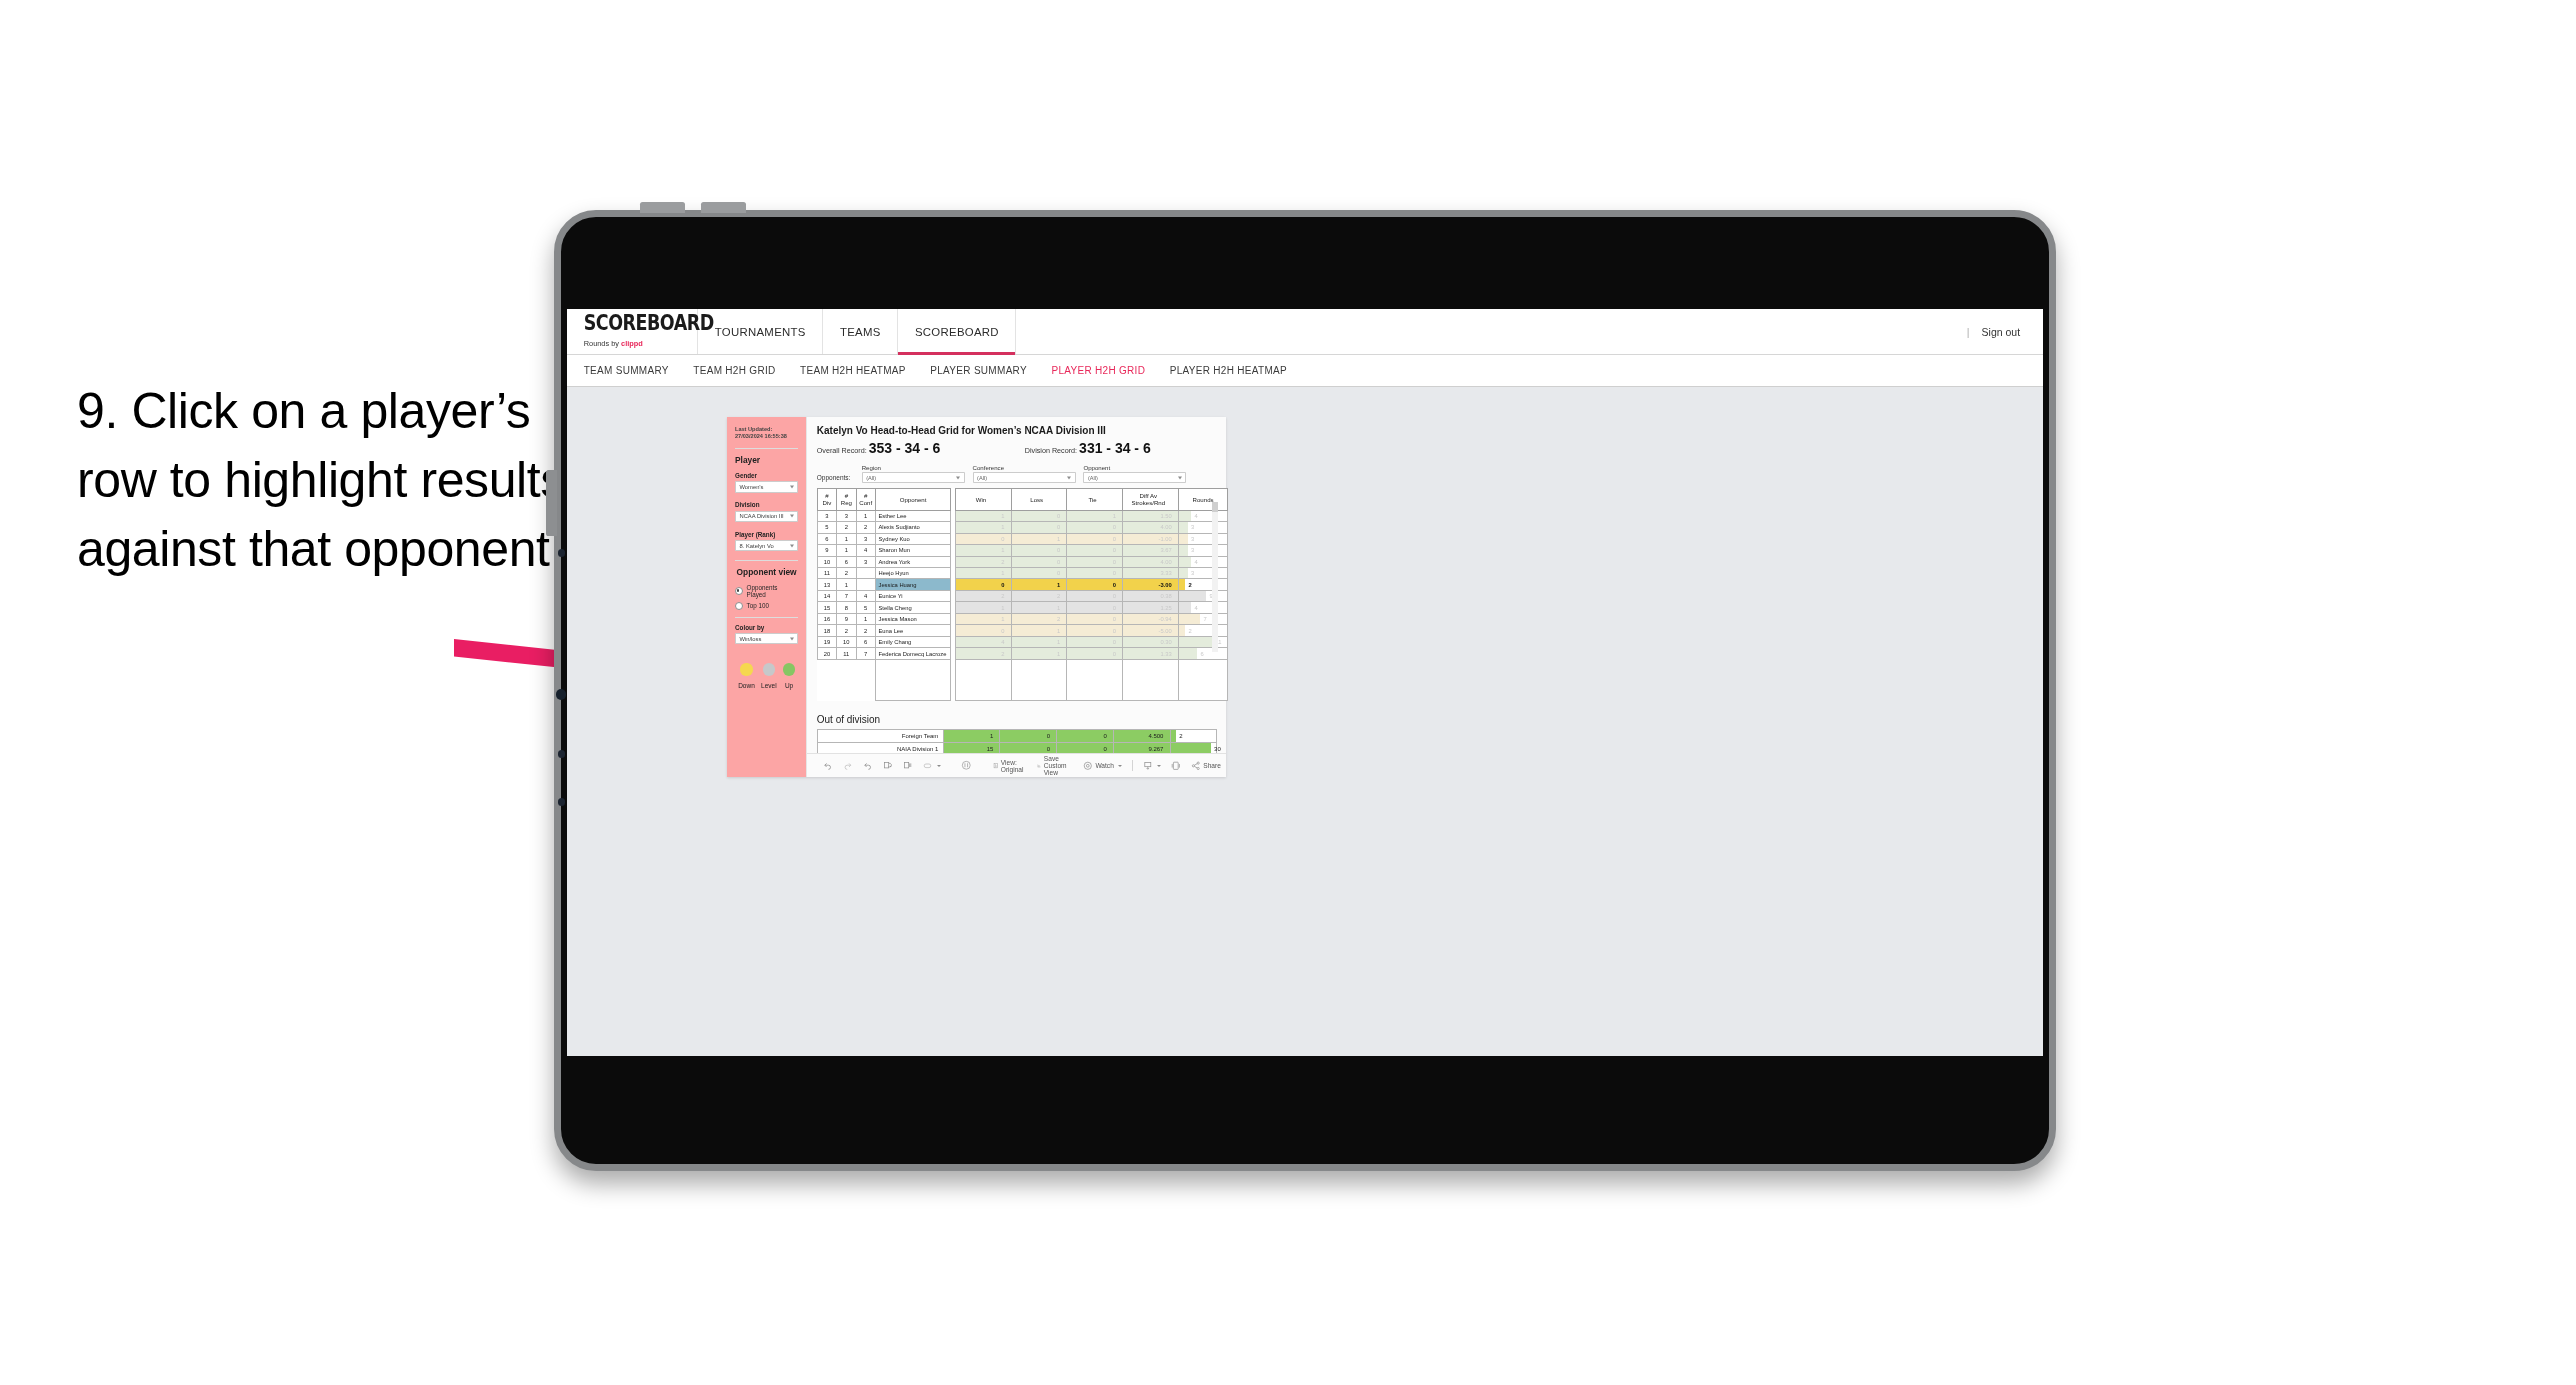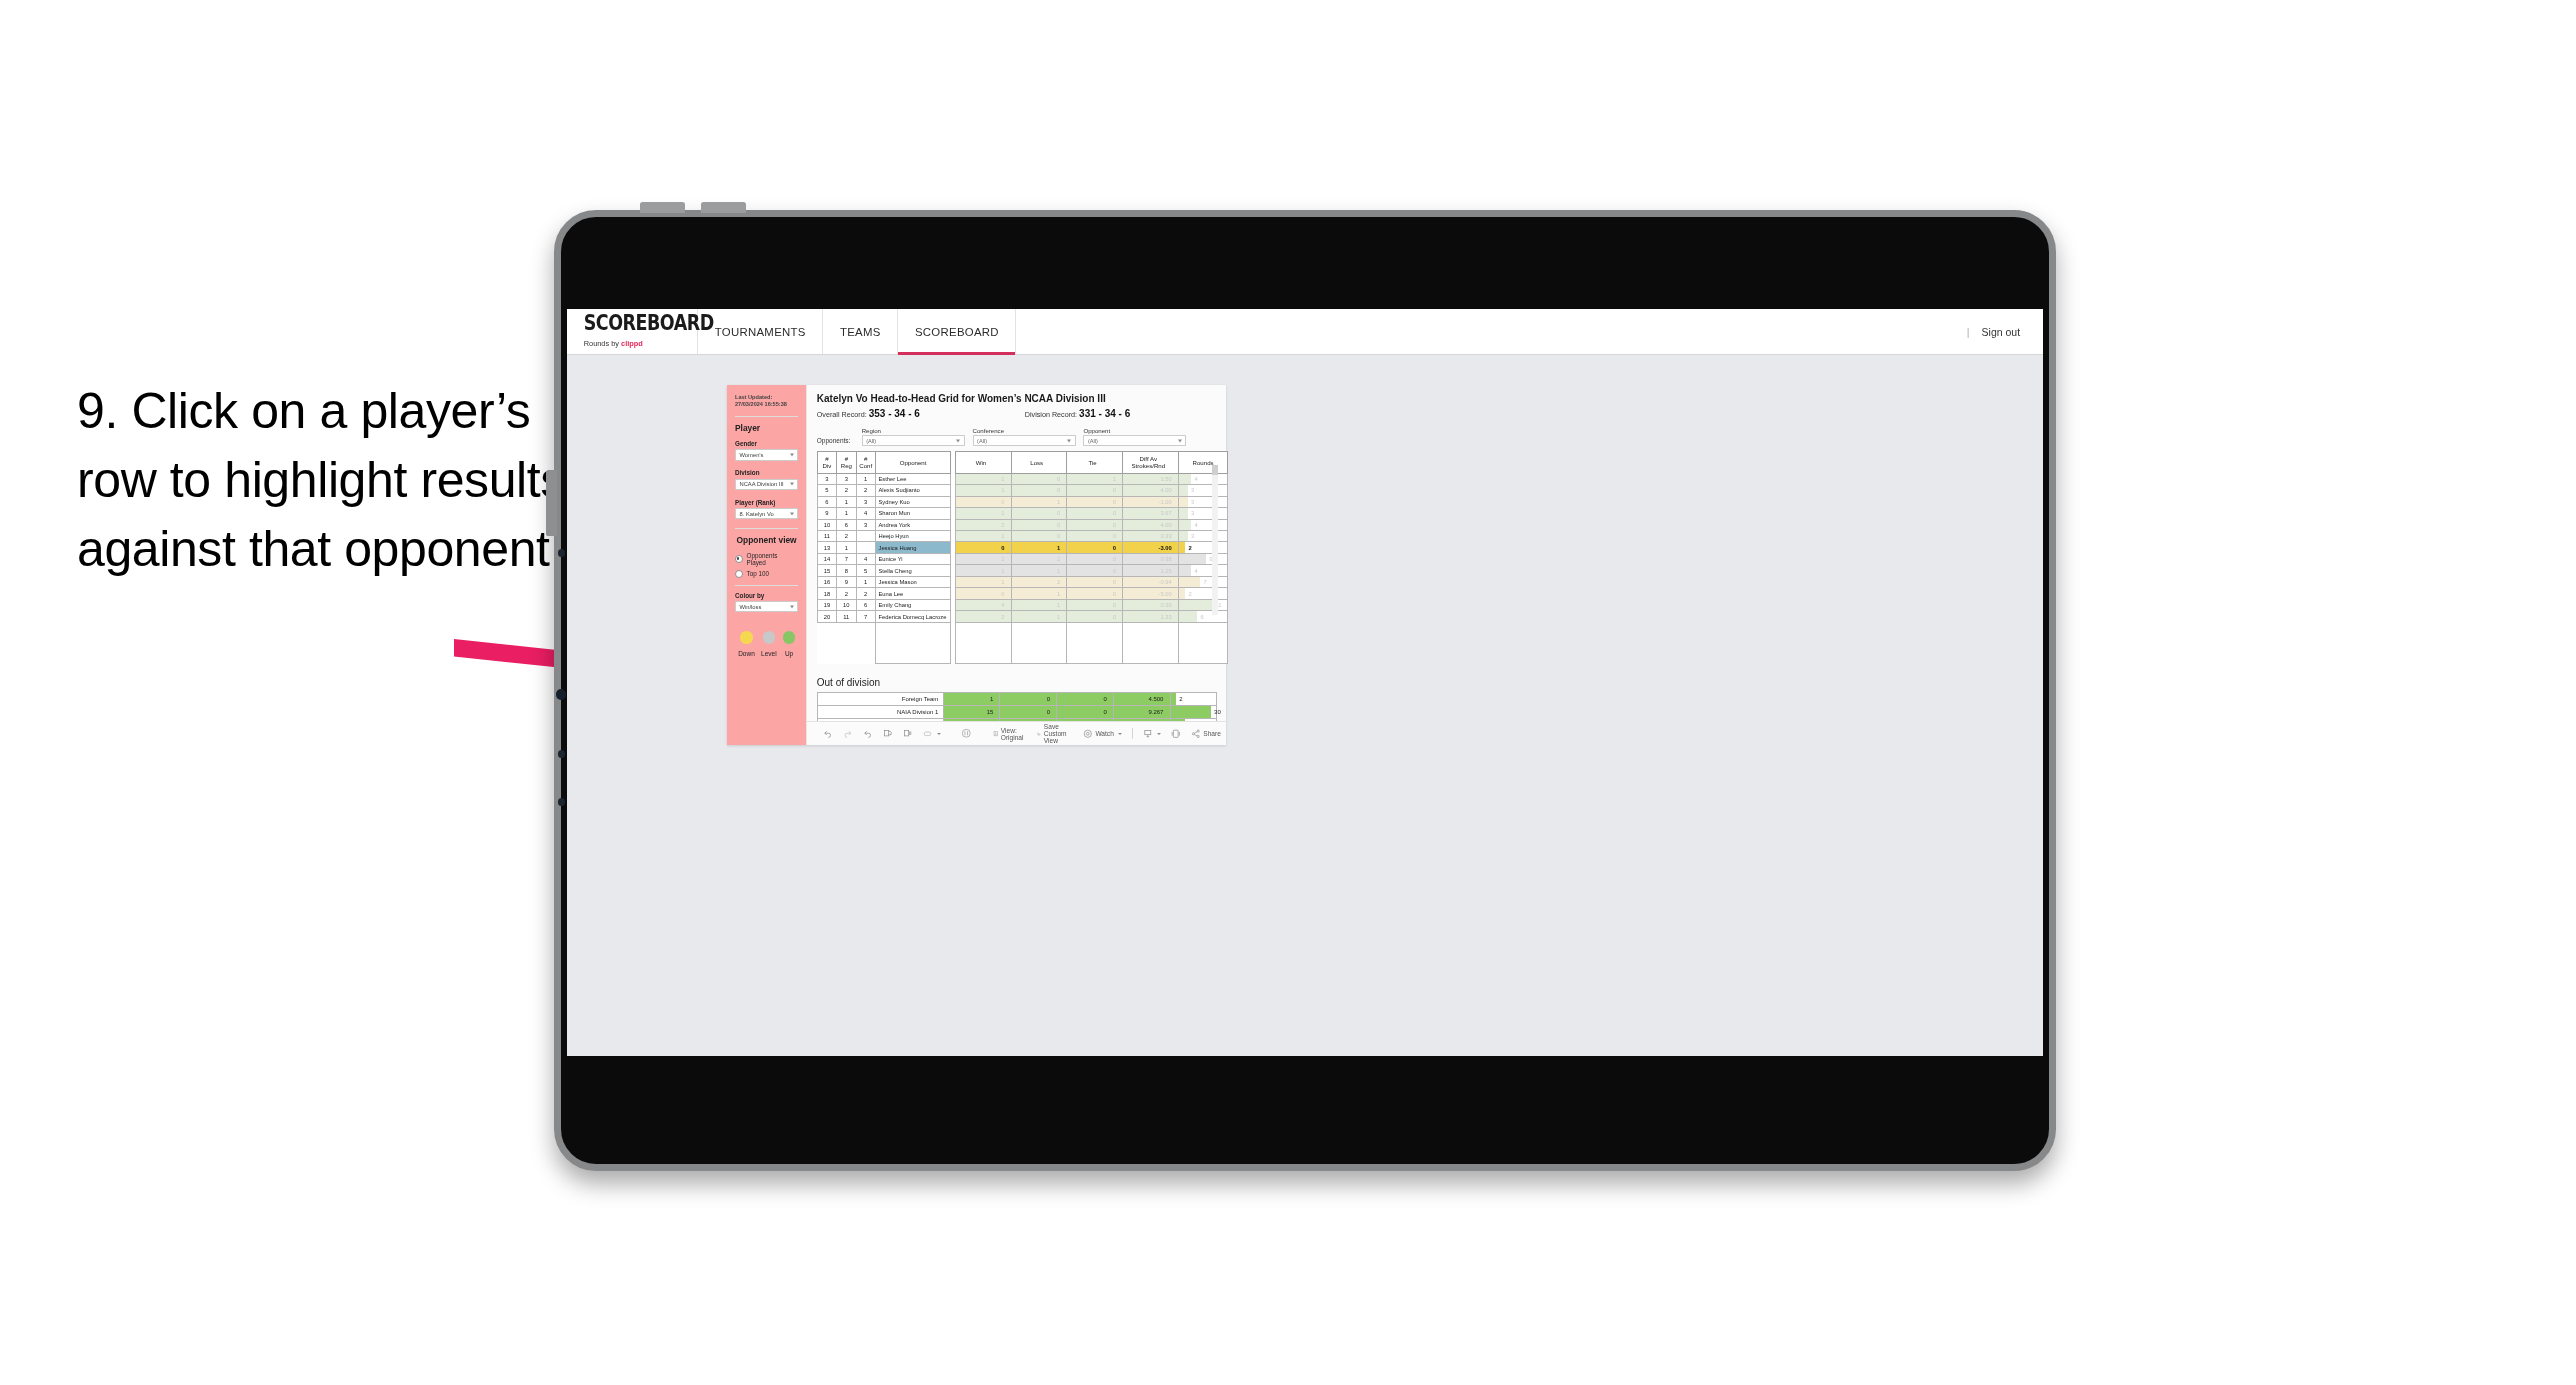--- a/index.html
+++ b/index.html
@@ -87,21 +87,21 @@
   #legend{display:flex;justify-content:space-around;margin-top:19px;}
   .legend-col{display:flex;flex-direction:column;align-items:center;gap:6.1px;}
   .legend-dot{width:12.2px;height:12.2px;border-radius:50%;}
   .legend-label{font-size:6.5px;color:#222;}
 
   
   #vizmain{flex:1;padding:7.9px 9.6px 0 9.6px;box-sizing:border-box;position:relative;background:#fbfbfb;}
   #viz-title{font-size:10px;font-weight:bold;color:#1a1a1a;margin:0 0 4.4px 0;}
   #records{display:flex;font-size:7.2px;color:#333;margin-bottom:7.9px;}
   #records .rec1{width:208px;}
-  #records b{color:#111;font-size:10px;}
+  #records b{color:#111;font-size:14px;}
 
   #oppfilters{display:flex;align-items:flex-end;gap:7.9px;margin-bottom:5.2px;}
   #opp-label{font-size:6.5px;color:#333;padding-bottom:1.7px;width:37px;}
   .oppf{width:103px;}
   .oppf .field-label{font-size:6.1px;margin-bottom:1.3px;font-weight:normal;color:#333;}
   .oppf .select-box{margin-bottom:0;height:10.5px;font-size:5.6px;color:#666;}
 
   
   table{border-collapse:collapse;table-layout:fixed;}
   #grid{width:389px;font-size:5.8px;color:#222;background:#fff;}
@@ -172,20 +172,28 @@
       <div class="topnav-item">TOURNAMENTS</div>
       <div class="topnav-item">TEAMS</div>
       <div class="topnav-item active">SCOREBOARD</div>
       <div id="topnav-spacer"></div>
       <div id="signout-wrap">
         <span id="signout-div">|</span>
         <span id="signout">Sign out</span>
       </div>
     </div>
 
+    <div id="subtabs">
+      <div class="subtab">TEAM SUMMARY</div>
+      <div class="subtab">TEAM H2H GRID</div>
+      <div class="subtab">TEAM H2H HEATMAP</div>
+      <div class="subtab">PLAYER SUMMARY</div>
+      <div class="subtab active">PLAYER H2H GRID</div>
+      <div class="subtab">PLAYER H2H HEATMAP</div>
+    </div>
 
     <div id="workspace">
       <div id="viz">
 
         <div id="filters">
           <div id="last-updated">Last Updated: 27/03/2024 16:55:38</div>
           <hr class="panel-rule">
           <div class="panel-h">Player</div>
 
           <div class="field-label">Gender</div>

